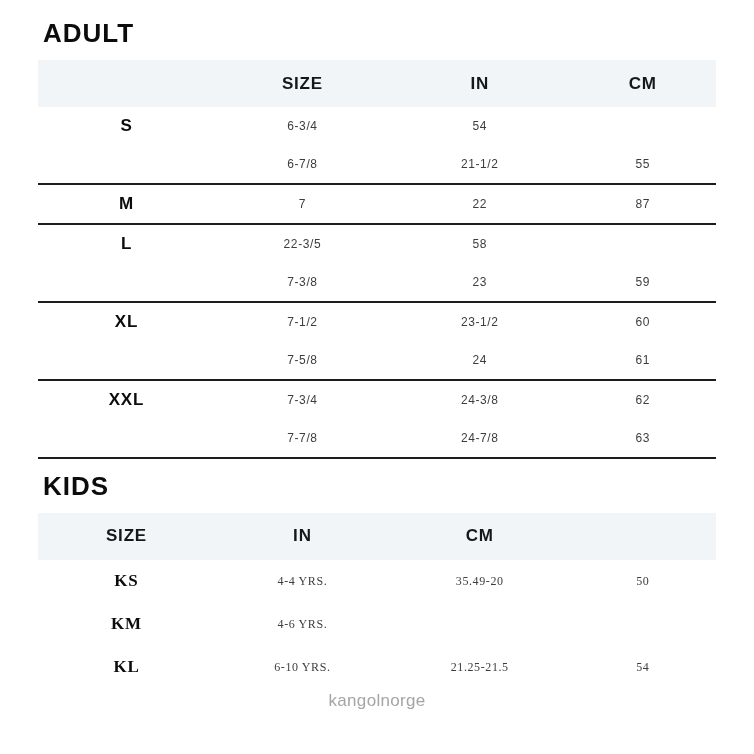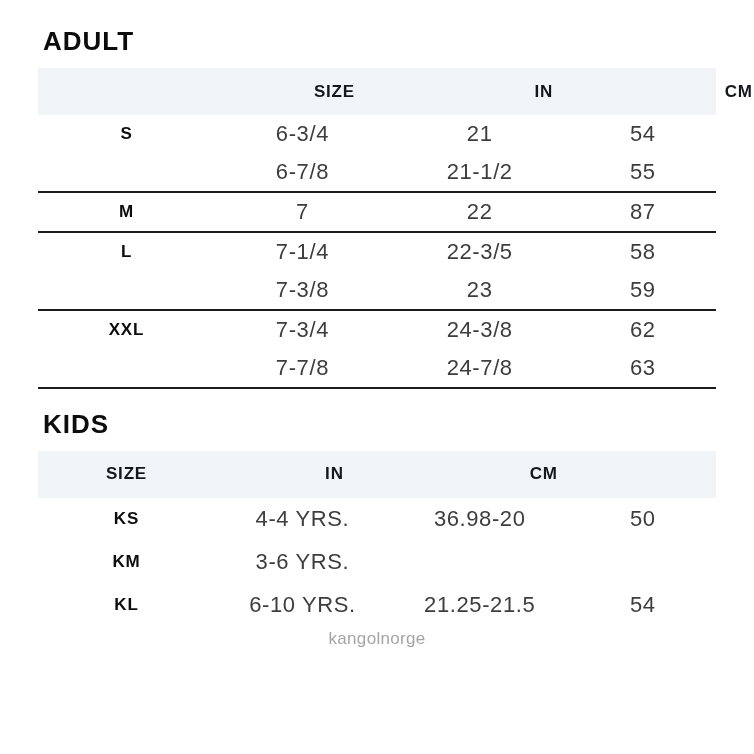--- a/index.html
+++ b/index.html
@@ -8,46 +8,46 @@
     background: #ffffff;
     font-family: "Liberation Sans", sans-serif;
   }
   .page { padding: 0 38px; }
 
   .section-title {
     margin: 0; padding: 0 0 0 5px;
     font-size: 26px; line-height: 1.05; font-weight: 700;
     letter-spacing: 1px; color: #0c0c0c;
   }
-  #adult-title { margin-top: 28px; }
-  #kids-title  { margin-top: 22px; }
+  #adult-title { margin-top: 20px; }
+  #kids-title  { margin-top: 14px; }
 
   .sg-table { width: 100%; }
   #adult-table { margin-top: 13px; }
   #kids-table  { margin-top: 12px; }
 
   .thead {
     display: grid; grid-template-columns: 26.1% 25.8% 26.5% 21.6%;
-    align-items: center; height: 47px; background: #f1f5f8; gap: 32px;
+    align-items: center; height: 47px; background: #f1f5f8;
   }
   .th {
     text-align: center; font-size: 17px; font-weight: 700;
     letter-spacing: 0.8px; color: #15181b;
   }
 
   .row {
     display: grid; grid-template-columns: 26.1% 25.8% 26.5% 21.6%;
     align-items: center; height: 38px;
   }
-  #kids-table .row { height: 43px; }
+  #kids-table .row { height: 43px; font-family: Liberation Serif, serif; }
 
   .group { border-bottom: 2px solid #1c1c1c; }
 
   .cell {
-    text-align: center; font-size: 22px; font-weight: 400;
+    text-align: center; font-size: 12px; font-weight: 400;
     color: #3d3d3d; letter-spacing: 0.6px;
   }
   .cell.label {
     font-size: 17px; font-weight: 700;
     color: #0c0c0c; letter-spacing: 0.8px;
   }
 
   .footer {
     margin-top: 3px; text-align: center; line-height: 1;
     font-size: 17px; color: #a5a5a5; letter-spacing: 0.3px;
@@ -65,50 +65,62 @@
         <div class="th"></div>
         <div class="th">SIZE</div>
         <div class="th">IN</div>
         <div class="th">CM</div>
       </div>
     <div id="adult-body">
         <div class="group">
           <div class="row">
             <div class="cell label">S</div>
             <div class="cell">6-3/4</div>
-            <div class="cell">21</div>
             <div class="cell">54</div>
           </div>
           <div class="row">
             <div class="cell label"></div>
             <div class="cell">6-7/8</div>
             <div class="cell">21-1/2</div>
             <div class="cell">55</div>
           </div>
         </div>
         <div class="group">
           <div class="row">
             <div class="cell label">M</div>
             <div class="cell">7</div>
             <div class="cell">22</div>
             <div class="cell">87</div>
           </div>
         </div>
         <div class="group">
           <div class="row">
             <div class="cell label">L</div>
-            <div class="cell">7-1/4</div>
             <div class="cell">22-3/5</div>
             <div class="cell">58</div>
           </div>
           <div class="row">
             <div class="cell label"></div>
             <div class="cell">7-3/8</div>
             <div class="cell">23</div>
             <div class="cell">59</div>
+          </div>
+        </div>
+        <div class="group">
+          <div class="row">
+            <div class="cell label">XL</div>
+            <div class="cell">7-1/2</div>
+            <div class="cell">23-1/2</div>
+            <div class="cell">60</div>
+          </div>
+          <div class="row">
+            <div class="cell label"></div>
+            <div class="cell">7-5/8</div>
+            <div class="cell">24</div>
+            <div class="cell">61</div>
           </div>
         </div>
         <div class="group">
           <div class="row">
             <div class="cell label">XXL</div>
             <div class="cell">7-3/4</div>
             <div class="cell">24-3/8</div>
             <div class="cell">62</div>
           </div>
           <div class="row">
@@ -126,26 +138,26 @@
   <div class="sg-table" id="kids-table">
     <div class="thead" id="kids-head">
         <div class="th">SIZE</div>
         <div class="th">IN</div>
         <div class="th">CM</div>
       </div>
     <div id="kids-body">
         <div class="row">
           <div class="cell label">KS</div>
           <div class="cell">4-4 YRS.</div>
-          <div class="cell">36.98-20</div>
+          <div class="cell">35.49-20</div>
           <div class="cell">50</div>
         </div>
         <div class="row">
           <div class="cell label">KM</div>
-          <div class="cell">3-6 YRS.</div>
+          <div class="cell">4-6 YRS.</div>
         </div>
         <div class="row">
           <div class="cell label">KL</div>
           <div class="cell">6-10 YRS.</div>
           <div class="cell">21.25-21.5</div>
           <div class="cell">54</div>
         </div>
       </div>
   </div>
 

